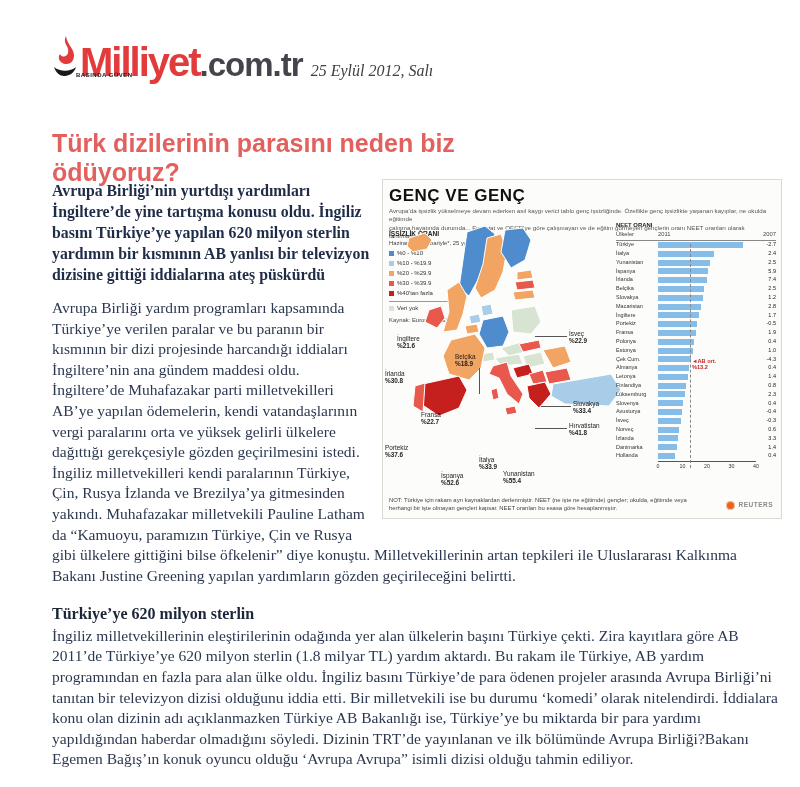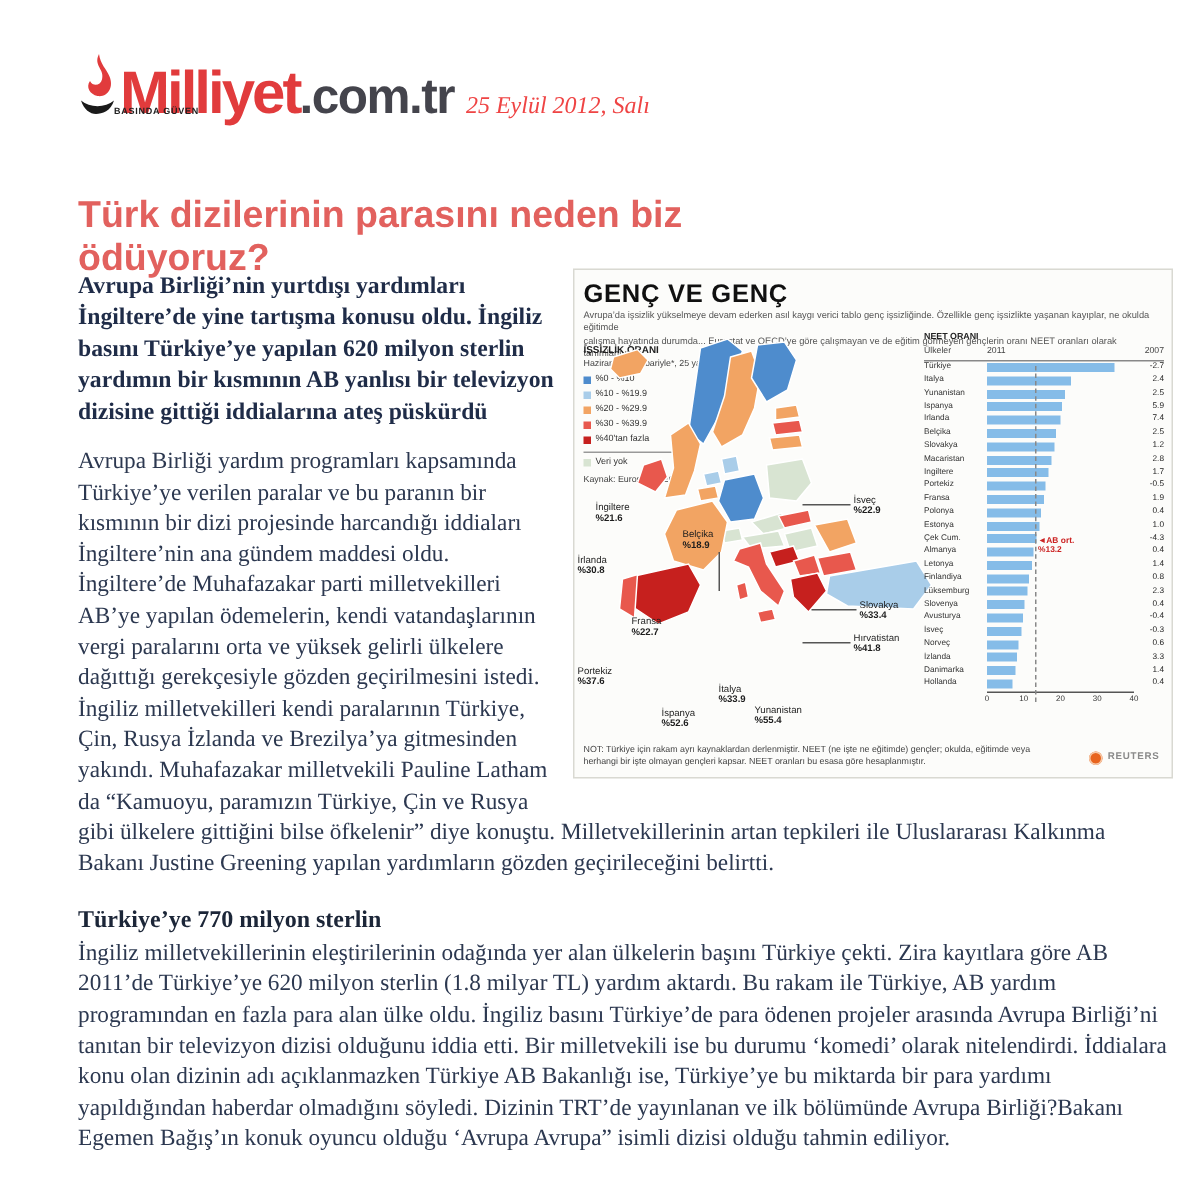--- a/index.html
+++ b/index.html
@@ -8,21 +8,21 @@
 
   
   .header{position:absolute;top:34px;left:52px;display:flex;align-items:flex-end;}
   .logo{display:flex;align-items:flex-end;}
   .logo svg{display:block;margin-right:2px;}
   .brand{font-family:"Liberation Sans",sans-serif;font-weight:bold;line-height:0.9;white-space:nowrap;}
   .brand .m{color:#e13b3c;font-size:40px;letter-spacing:-2px;}
   .brand .s{color:#44444c;font-size:33px;letter-spacing:-1px;}
   .tagline{position:absolute;left:76px;top:72px;font-family:"Liberation Sans",sans-serif;
            font-size:6px;font-weight:bold;color:#222;letter-spacing:.5px;}
-  .date{font-style:italic;font-size:16px;color:#ef4444;margin-left:8px;padding-bottom:0px;}
+  .date{font-style:italic;font-size:16px;color:#404040;margin-left:8px;padding-bottom:0px;}
 
   
   .headline{position:absolute;top:112px;left:52px;width:520px;
             font-family:"Liberation Sans",sans-serif;font-weight:bold;
             font-size:25px;line-height:1.18;color:#e2615e;}
 
   
   .article{position:absolute;top:180px;left:52px;width:730px;font-size:15.5px;line-height:1.33;}
   .lead{font-weight:bold;color:#1f2c48;font-size:15.8px;margin:0 0 13px 0;}
   .para{margin:0 0 12px 0;color:#2c3850;}
@@ -425,16 +425,16 @@
         <span>herhangi bir işte olmayan gençleri kapsar. NEET oranları bu esasa göre hesaplanmıştır.</span>
       </div>
       <div class="credit">
         <span class="dot"></span>
         <span class="ct">REUTERS</span>
       </div>
     </div>
 
     <p class="lead">Avrupa Birliği’nin yurtdışı yardımları İngiltere’de yine tartışma konusu oldu. İngiliz basını Türkiye’ye yapılan 620 milyon sterlin yardımın bir kısmının AB yanlısı bir televizyon dizisine gittiği iddialarına ateş püskürdü</p>
     <p class="para">Avrupa Birliği yardım programları kapsamında Türkiye’ye verilen paralar ve bu paranın bir kısmının bir dizi projesinde harcandığı iddiaları İngiltere’nin ana gündem maddesi oldu. İngiltere’de Muhafazakar parti milletvekilleri AB’ye yapılan ödemelerin, kendi vatandaşlarının vergi paralarını orta ve yüksek gelirli ülkelere dağıttığı gerekçesiyle gözden geçirilmesini istedi. İngiliz milletvekilleri kendi paralarının Türkiye, Çin, Rusya İzlanda ve Brezilya’ya gitmesinden yakındı. Muhafazakar milletvekili Pauline Latham da “Kamuoyu, paramızın Türkiye, Çin ve Rusya gibi ülkelere gittiğini bilse öfkelenir” diye konuştu. Milletvekillerinin artan tepkileri ile Uluslararası Kalkınma Bakanı Justine Greening yapılan yardımların gözden geçirileceğini belirtti.</p>
-    <p class="subhead">Türkiye’ye 770 milyon sterlin</p>
+    <p class="subhead">Türkiye’ye 620 milyon sterlin</p>
     <p class="para">İngiliz milletvekillerinin eleştirilerinin odağında yer alan ülkelerin başını Türkiye çekti. Zira kayıtlara göre AB 2011’de Türkiye’ye 620 milyon sterlin (1.8 milyar TL) yardım aktardı. Bu rakam ile Türkiye, AB yardım programından en fazla para alan ülke oldu. İngiliz basını Türkiye’de para ödenen projeler arasında Avrupa Birliği’ni tanıtan bir televizyon dizisi olduğunu iddia etti. Bir milletvekili ise bu durumu ‘komedi’ olarak nitelendirdi. İddialara konu olan dizinin adı açıklanmazken Türkiye AB Bakanlığı ise, Türkiye’ye bu miktarda bir para yardımı yapıldığından haberdar olmadığını söyledi. Dizinin TRT’de yayınlanan ve ilk bölümünde Avrupa Birliği?Bakanı Egemen Bağış’ın konuk oyuncu olduğu ‘Avrupa Avrupa” isimli dizisi olduğu tahmin ediliyor.</p>
   </div>
 </div>
 
 </body></html>

